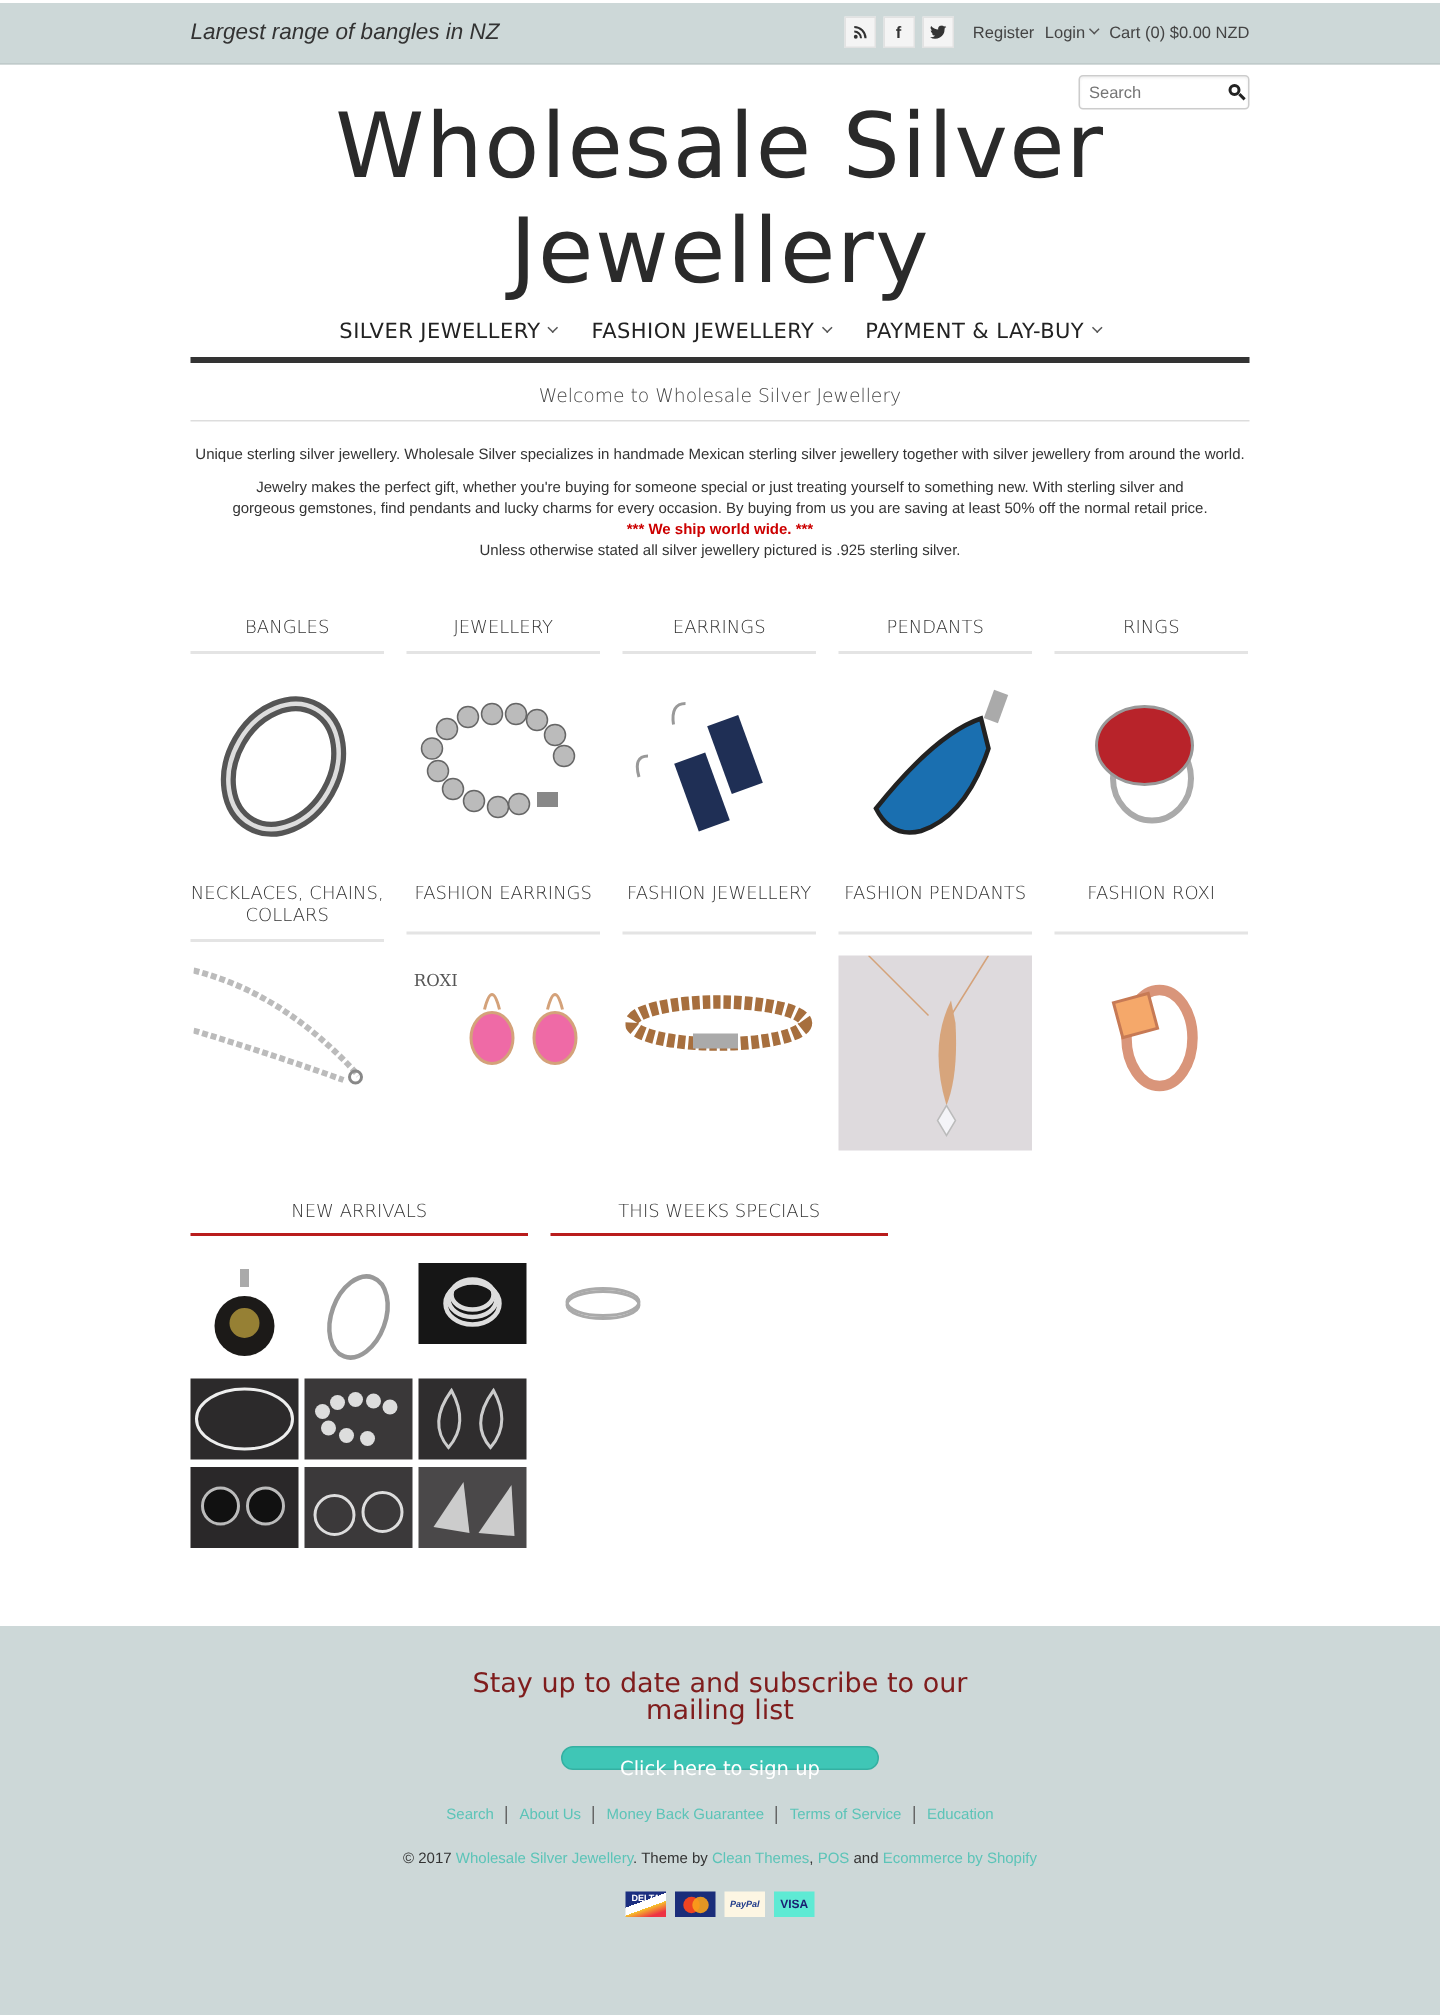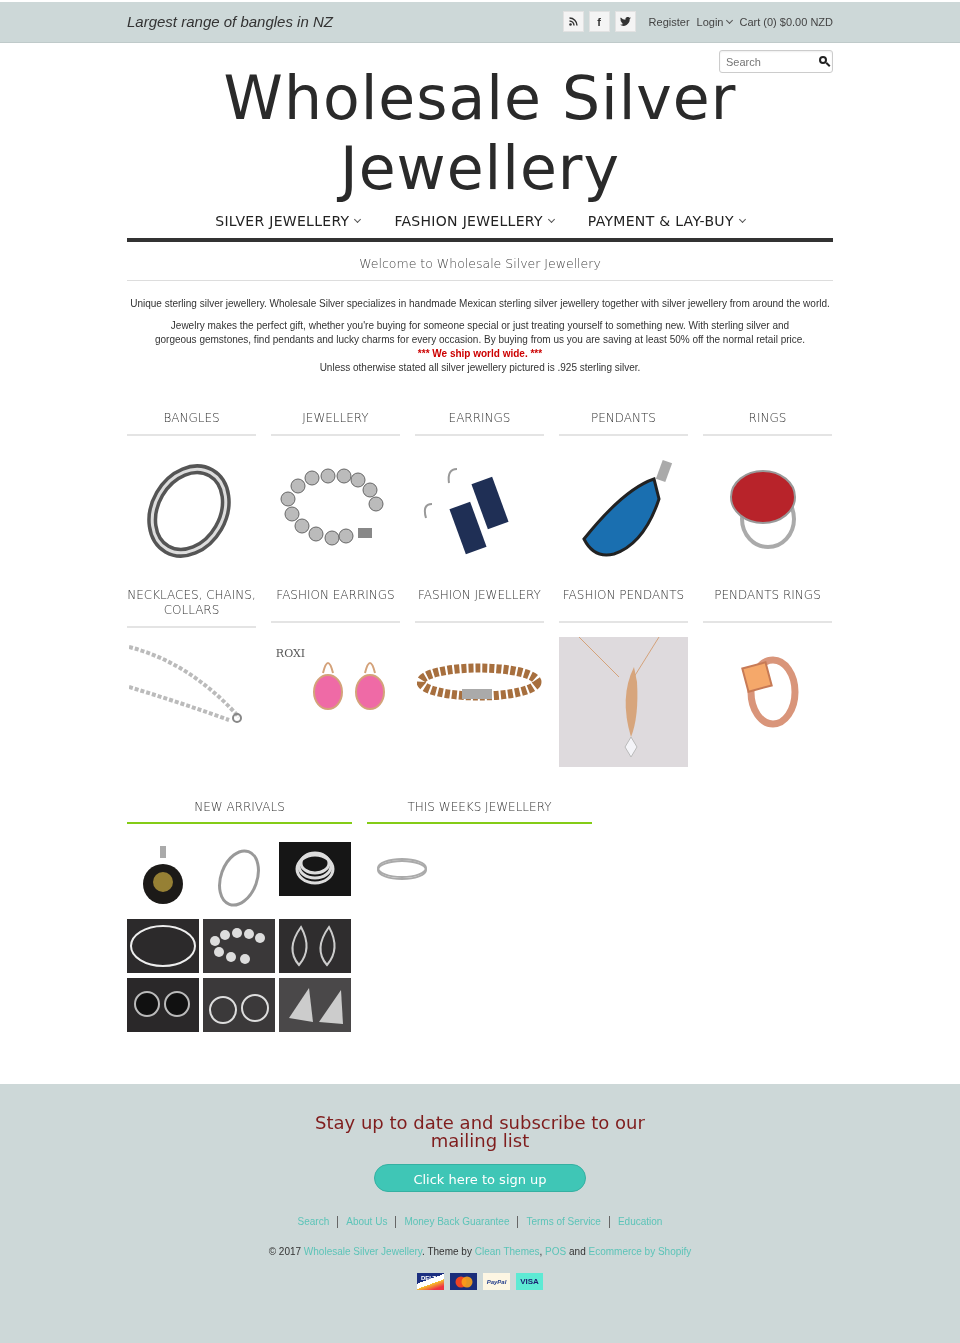--- a/index.html
+++ b/index.html
@@ -11,43 +11,43 @@
 .soc{width:21px;height:21px;background:#f4f4f4;border:1px solid #e2e2e2;margin-right:5px;display:flex;align-items:center;justify-content:center;font-size:11px;font-weight:bold;color:#333}
 .toplink{margin-left:7px;color:#444}
 .toplink:first-of-type{margin-left:8px}
 .chev{display:inline-block;width:5px;height:5px;border-right:1px solid #555;border-bottom:1px solid #555;transform:rotate(45deg);margin-left:4px;position:relative;top:-3px}
 .wrap{width:706px;margin:0 auto;position:relative}
 .search{position:absolute;right:0;top:7px;width:114px;height:23px;border:1px solid #ccc;border-radius:3px;background:#fff;box-shadow:inset 0 1px 2px #eee}
 .search input{border:0;outline:0;width:90px;height:20px;margin:1px 0 0 6px;font-size:11px;color:#999;font-family:"Liberation Sans",sans-serif;background:transparent}
 .search .mag{position:absolute;right:5px;top:5px;width:8px;height:8px;border:2px solid #222;border-radius:50%}
 .search .mag:after{content:"";position:absolute;width:2px;height:5px;background:#222;right:-4px;bottom:-5px;transform:rotate(-45deg)}
 .logo{text-align:center;font-family:"DejaVu Sans",sans-serif;font-size:60px;line-height:70px;color:#2a2a2a;padding-top:20px;letter-spacing:1px}
-.nav{display:flex;justify-content:center;gap:34px;margin-top:10px;height:22px;font-family:"DejaVu Sans",sans-serif;font-size:14px;color:#222;letter-spacing:.3px}
+.nav{display:flex;justify-content:center;gap:23px;margin-top:10px;height:22px;font-family:"DejaVu Sans",sans-serif;font-size:14px;color:#222;letter-spacing:.3px}
 .nav .chev{width:5px;height:5px;top:-4px;margin-left:6px}
 .navline{height:4px;background:#333;margin-top:3px}
 .welcome{text-align:center;font-family:"DejaVu Sans",sans-serif;font-size:12.5px;color:#444;padding:14px 0 9px;border-bottom:1px solid #ddd;font-weight:300}
 .intro{text-align:center;font-size:10px;color:#333;line-height:14px;margin-top:16px}
 .intro p{margin-bottom:8px}
 .intro .red{color:#c00;font-weight:bold;margin:0}
 .intro .last{margin:0}
 .grid{display:grid;grid-template-columns:repeat(5,129px);column-gap:15px;margin-top:30px}
 .cat .title{font-family:"DejaVu Sans",sans-serif;font-size:12px;color:#333;text-align:center;font-weight:300;padding-bottom:8px;border-bottom:2px solid #e4e4e4;min-height:31px;display:flex;align-items:flex-end;justify-content:center;line-height:15px}
 .cat .img{height:118px;margin-top:14px;display:flex;align-items:center;justify-content:center;overflow:hidden}
 .row2{margin-top:20px}
 .row2 .cat .title{min-height:35px;align-items:flex-start}
 .row2 .cat .img{height:130px;margin-top:14px;align-items:flex-start}
 .lower{display:flex;gap:15px;margin-top:28px}
 .col{width:225px}
-.col .title{font-family:"DejaVu Sans",sans-serif;font-size:12px;text-align:center;color:#333;font-weight:300;padding-bottom:8px;border-bottom:2px solid #84cc16}
+.col .title{font-family:"DejaVu Sans",sans-serif;font-size:12px;text-align:center;color:#333;font-weight:300;padding-bottom:8px;border-bottom:2px solid #b91c1c}
 .thumbs{display:grid;grid-template-columns:repeat(3,72px);column-gap:4px;row-gap:5px;margin-top:18px}
 .thumb{width:72px;height:54px;overflow:hidden}
 .thumb.tall{height:72px}
 .footer{background:#cdd8d8;margin-top:52px;padding-top:30px;height:282px}
 .footer h2{text-align:center;font-family:"DejaVu Sans",sans-serif;font-weight:normal;font-size:18px;line-height:18px;color:#7f1d1d}
-.signup{display:block;width:212px;height:28px;margin:14px auto 0;background:#3fc6b6;border:1px solid #35b0a2;border-radius:14px;color:#fff;font-family:"DejaVu Sans",sans-serif;font-size:13px;text-align:center;line-height:30px}
+.signup{display:block;width:212px;height:16px;margin:14px auto 0;background:#3fc6b6;border:1px solid #35b0a2;border-radius:14px;color:#fff;font-family:"DejaVu Sans",sans-serif;font-size:13px;text-align:center;line-height:30px}
 .flinks{text-align:center;margin-top:24px;font-size:10px;color:#5cc4b8}
 .flinks span.sep{display:inline-block;width:1px;height:12px;background:#666;margin:0 8px;vertical-align:middle}
 .copy{text-align:center;font-size:10px;color:#333;margin-top:18px}
 .copy a{color:#5cc4b8;text-decoration:none}
 .pay{display:flex;justify-content:center;gap:6px;margin-top:16px}
 .card{width:27px;height:17px;font-size:6px;font-weight:bold;display:flex;align-items:center;justify-content:center}
 </style>
 </head>
 <body>
 
@@ -204,21 +204,21 @@
       <div class="title">FASHION PENDANTS</div>
       <div class="img" style="background:#dedadd">
         <svg width="129" height="130" viewBox="0 0 129 130">
             <path d="M20 0 L60 40 M100 0 L75 40" stroke="#d4a27a" stroke-width="1" fill="none"></path>
             <path d="M75 30 Q60 60 72 100 Q80 80 78 45Z" fill="#d7a57c"></path>
             <path d="M72 100 l-6 10 l6 10 l6 -10z" fill="#f4f4f8" stroke="#bbb"></path>
           </svg>
       </div>
     </div>
     <div class="cat">
-      <div class="title">PENDANTS RINGS</div>
+      <div class="title">FASHION ROXI</div>
       <div class="img">
         <svg width="90" height="100" viewBox="0 0 90 100">
             <ellipse cx="50" cy="55" rx="22" ry="32" fill="none" stroke="#d9957a" stroke-width="7"></ellipse>
             <rect x="22" y="28" width="24" height="24" fill="#f5a86a" stroke="#c77a55" stroke-width="2" transform="rotate(-15 34 40)"></rect>
           </svg>
       </div>
     </div>
   </div>
 
   <div class="lower">
@@ -271,21 +271,21 @@
                 <circle cx="52" cy="30" r="13"></circle>
               </g>
             </svg></div>
         <div class="thumb" style="background:#4a4849"><svg width="72" height="54">
               <path d="M10 40 L30 10 L34 44Z" fill="#ccc"></path>
               <path d="M40 44 L62 12 L64 46Z" fill="#ccc"></path>
             </svg></div>
       </div>
     </div>
     <div class="col">
-      <div class="title">THIS WEEKS JEWELLERY</div>
+      <div class="title">THIS WEEKS SPECIALS</div>
       <div style="margin-top:28px">
         <svg width="65" height="35">
             <g fill="none" stroke="#aaa" stroke-width="2">
               <ellipse cx="35" cy="18" rx="24" ry="9"></ellipse>
               <ellipse cx="35" cy="16" rx="24" ry="9"></ellipse>
             </g>
           </svg>
       </div>
     </div>
   </div>

